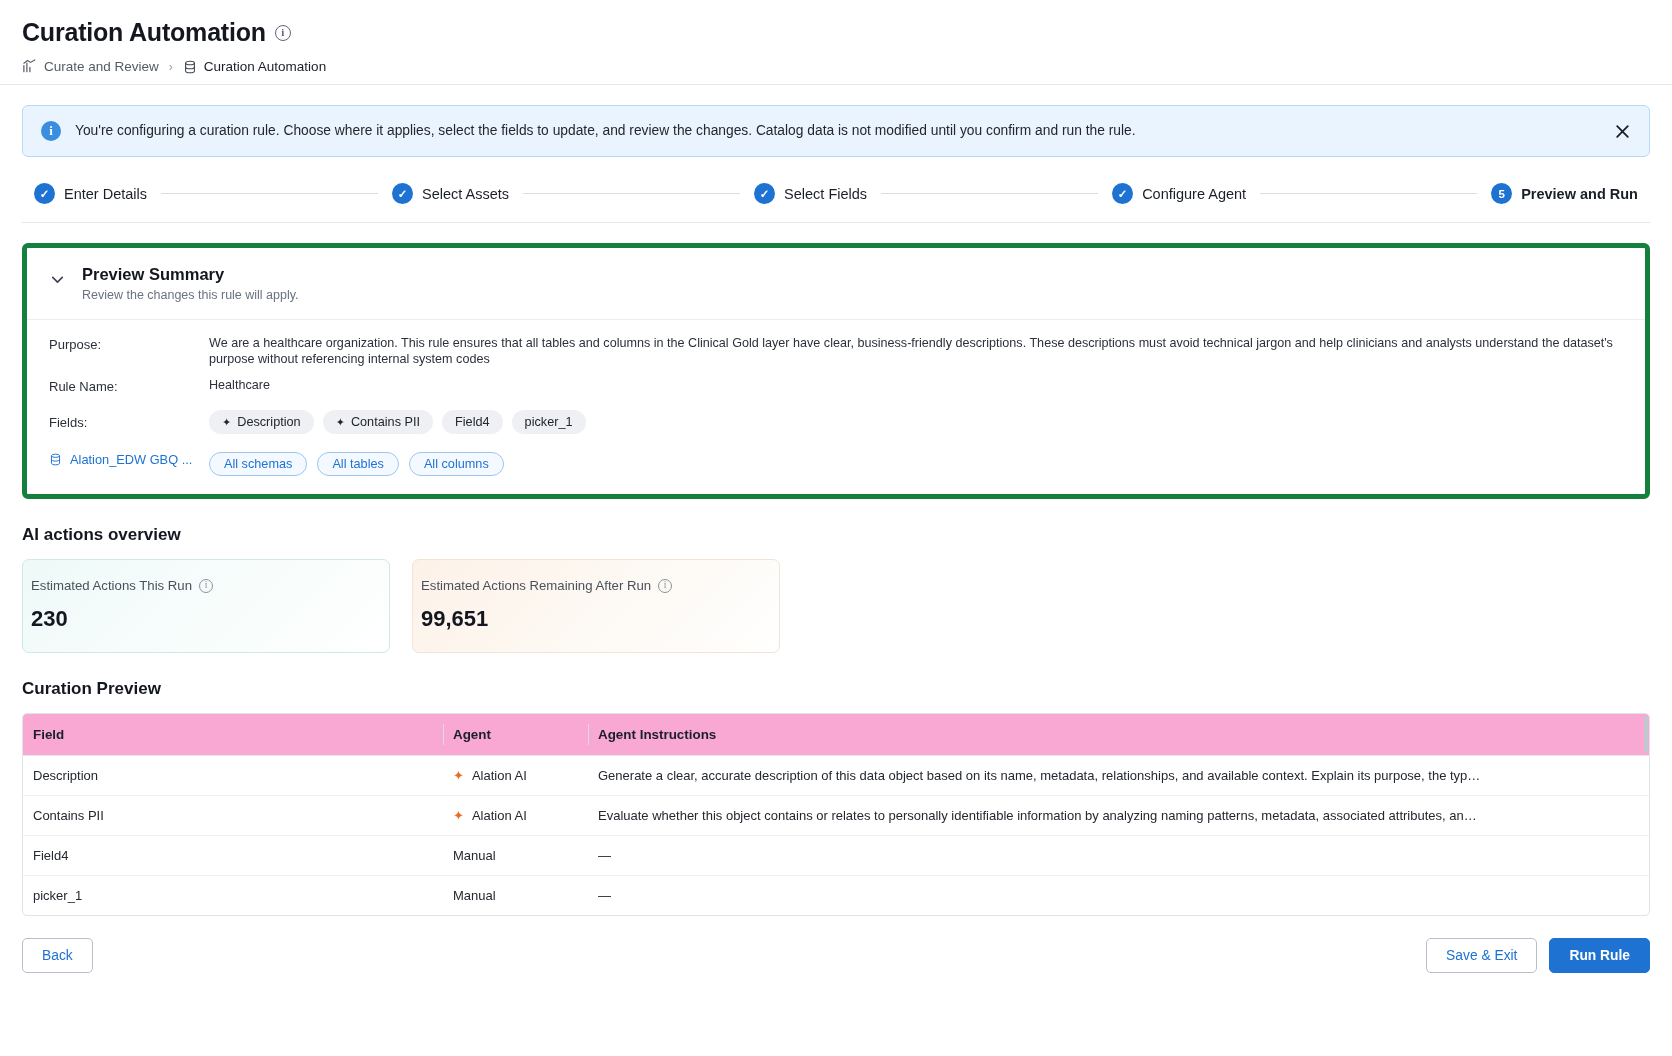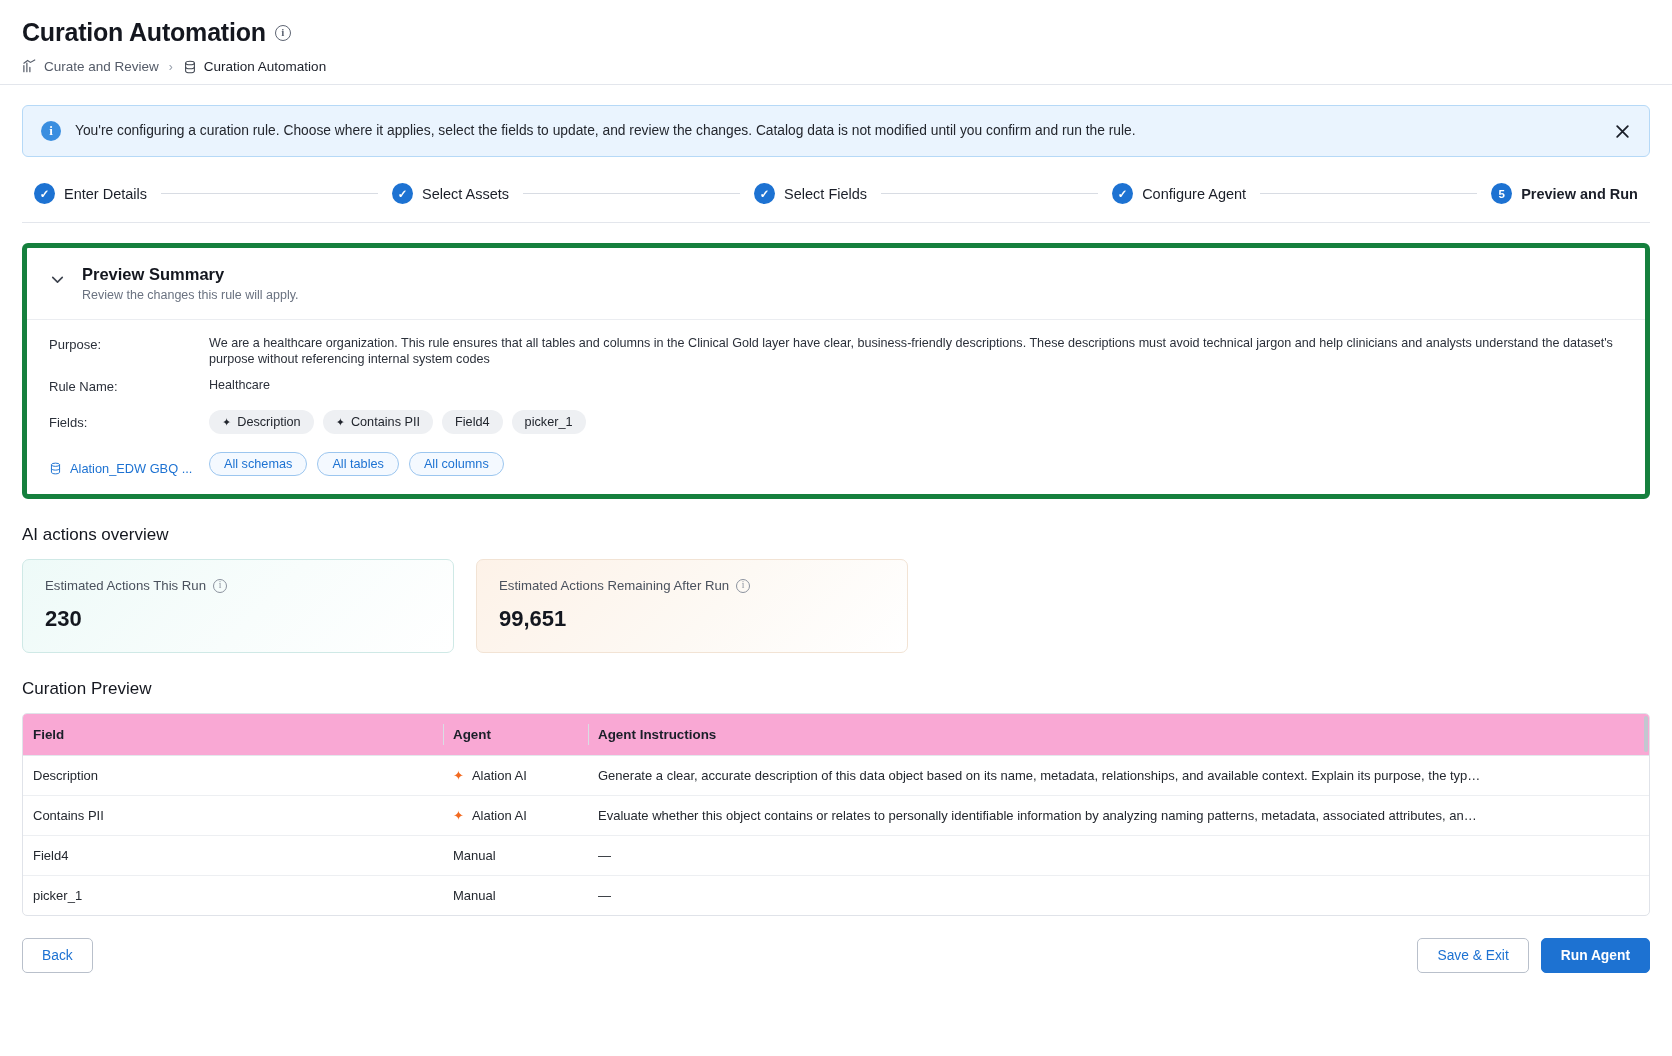--- a/index.html
+++ b/index.html
@@ -202,21 +202,21 @@
     font-size: 12.7px;
     color: #22262e;
     display: inline-flex;
     align-items: center;
     gap: 6px;
     cursor: pointer;
   }
   .sparkle { color: #22262e; font-size: 11px; line-height: 1; }
   .source-row {
     display: flex;
-    align-items: flex-end;
+    align-items: flex-start;
     margin-top: 18px;
   }
   .source-name {
     flex: 0 0 160px;
     display: flex;
     align-items: center;
     gap: 8px;
     font-size: 12.8px;
     color: #1d72d2;
     cursor: pointer;
@@ -228,29 +228,29 @@
     background: #f4f9ff;
     color: #1d72d2;
     padding: 4px 14px;
     font-size: 12.7px;
     cursor: pointer;
   }
 
   
   .section-title {
     font-size: 17px;
-    font-weight: 400;
+    font-weight: 700;
     color: #14171f;
     margin: 26px 0 14px 0;
   }
   .stat-cards { display: flex; gap: 22px; }
   .stat-card {
-    width: 432px;
+    width: 368px;
     border-radius: 7px;
-    padding: 18px 20px 20px 22px;
+    padding: 18px 20px 20px 8px;
   }
   .stat-card.teal {
     border: 1px solid #cfe9e6;
     background: linear-gradient(135deg, #eefaf8 0%, #f8fdfc 55%, #ffffff 100%);
   }
   .stat-card.peach {
     border: 1px solid #f2e3d4;
     background: linear-gradient(135deg, #fdf2e8 0%, #fdf9f4 55%, #ffffff 100%);
   }
   .stat-label {
@@ -583,17 +583,17 @@
     </table>
     <div class="scrollbar-v">
       <div class="scrollbar-thumb"></div>
     </div>
   </div>
 
   <div class="footer">
     <button class="btn btn-outline">Back</button>
     <div class="footer-right">
       <button class="btn btn-outline">Save &amp; Exit</button>
-      <button class="btn btn-primary">Run Agent</button>
+      <button class="btn btn-primary">Run Rule</button>
     </div>
   </div>
 
 </div>
 
 </body></html>

